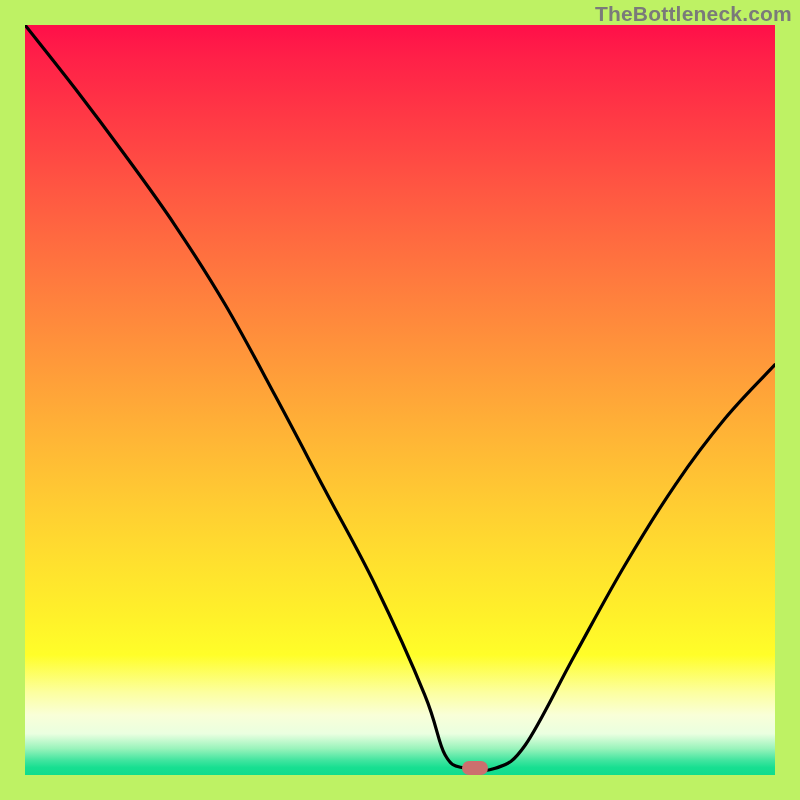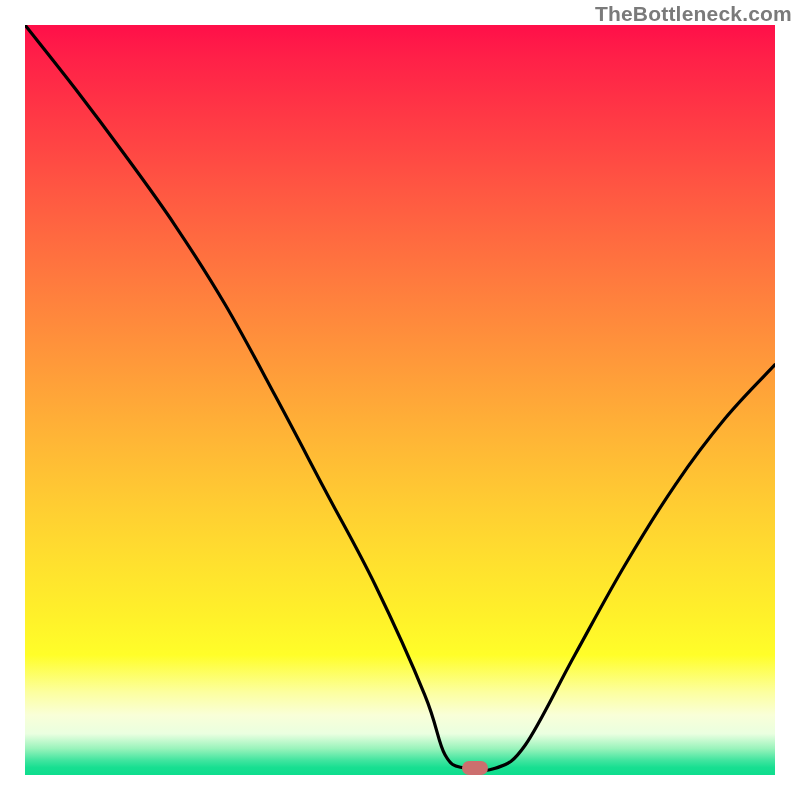--- a/index.html
+++ b/index.html
@@ -9,21 +9,21 @@
     height: 800px;
     background: #000000;
     overflow: hidden;
   }
   .frame {
     position: absolute;
     left: 0;
     top: 0;
     width: 800px;
     height: 800px;
-    background: #ffffff;
+    background: #bef264;
   }
   .plot {
     position: absolute;
     left: 25px;
     top: 25px;
     width: 750px;
     height: 750px;
     
     background: linear-gradient(
       to bottom,

